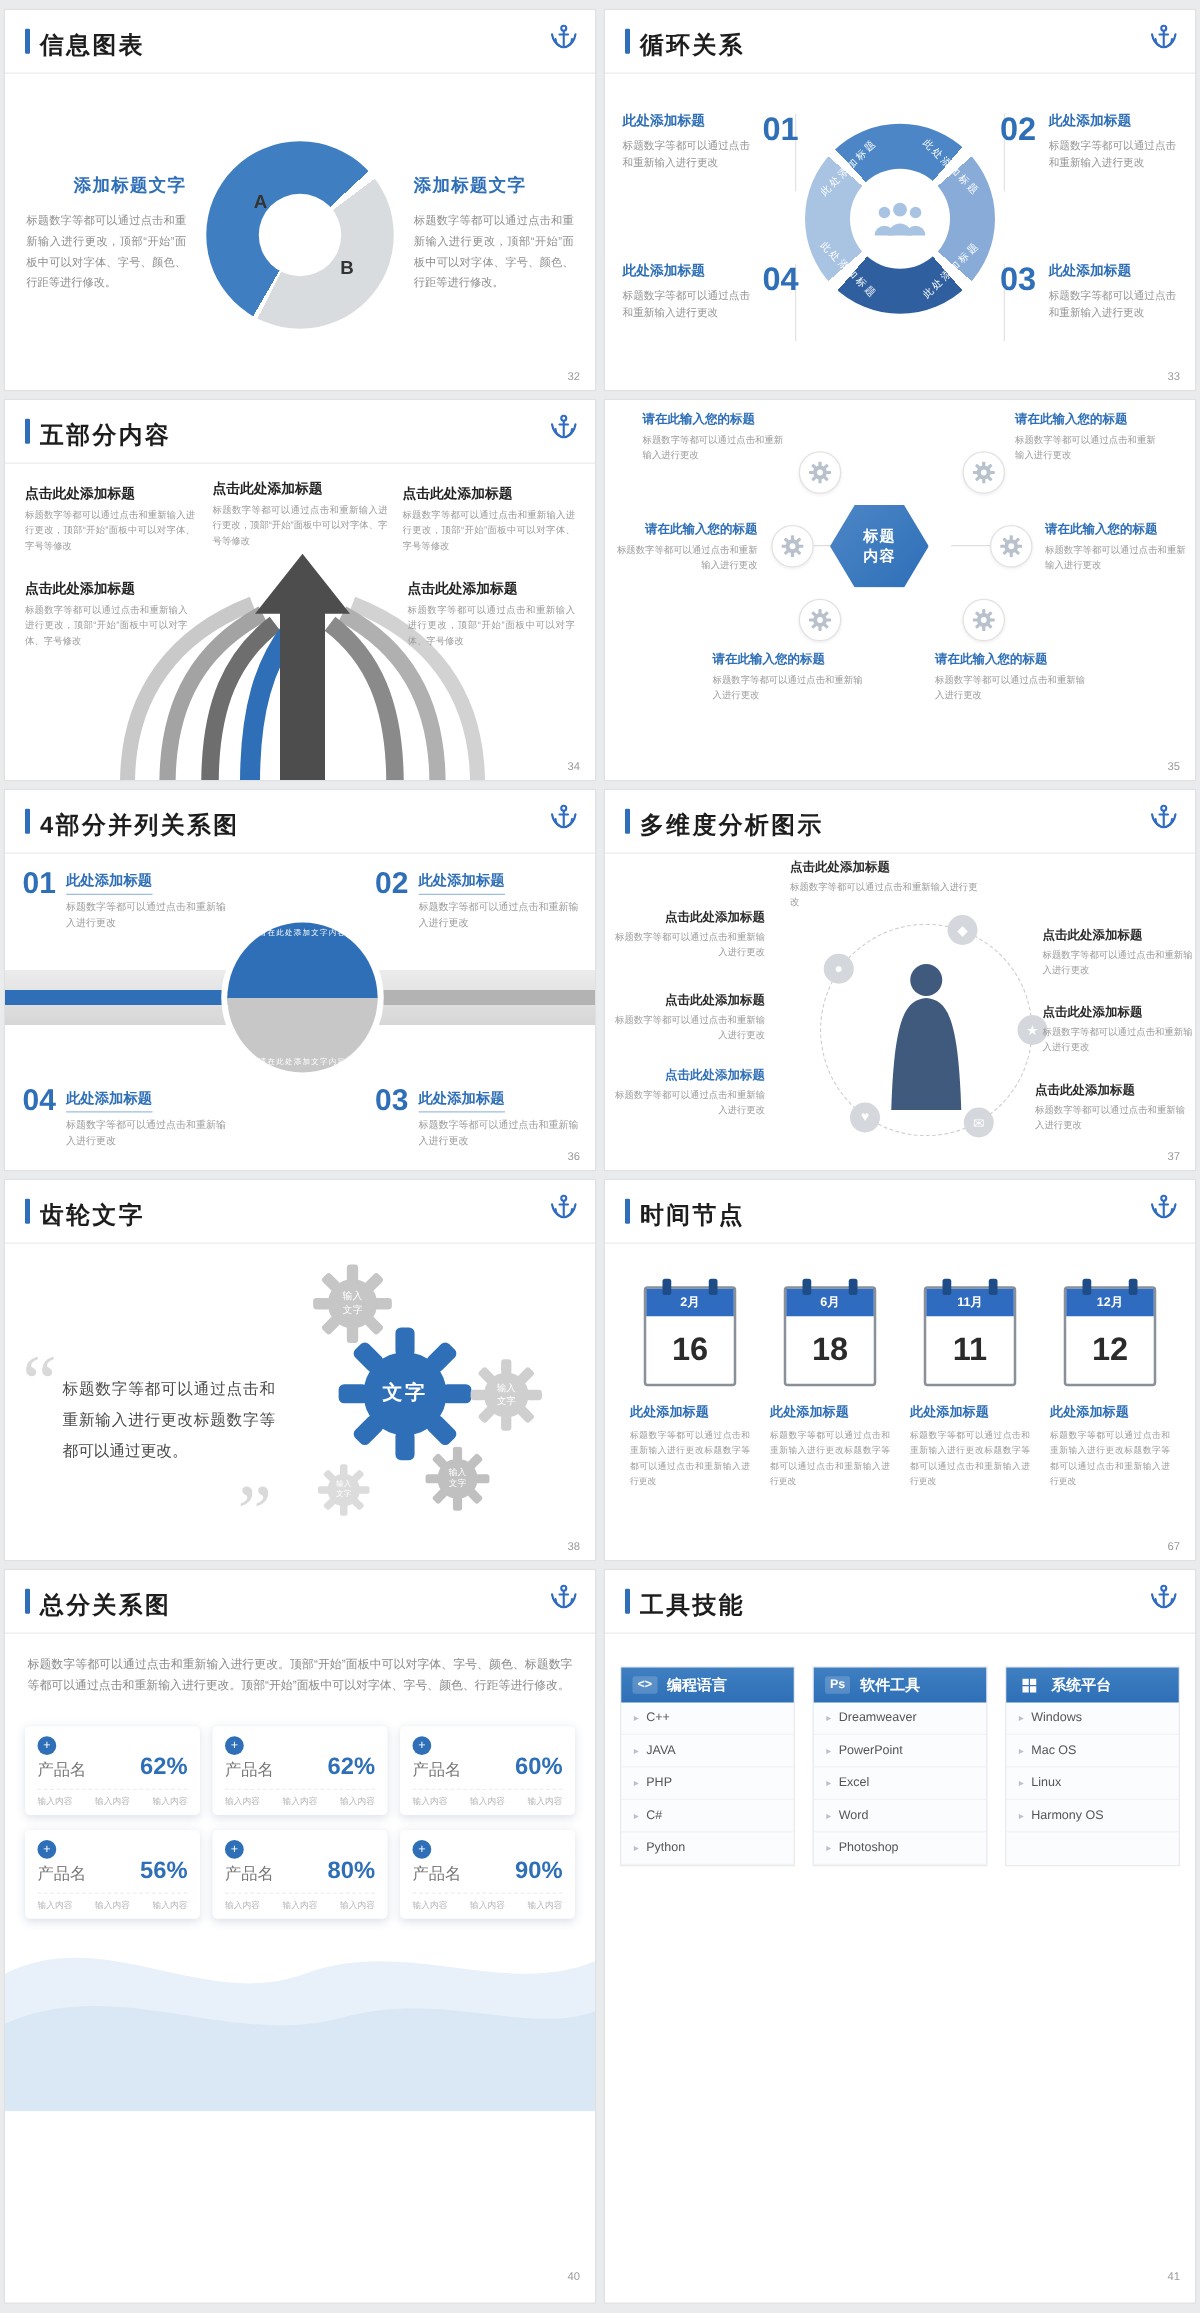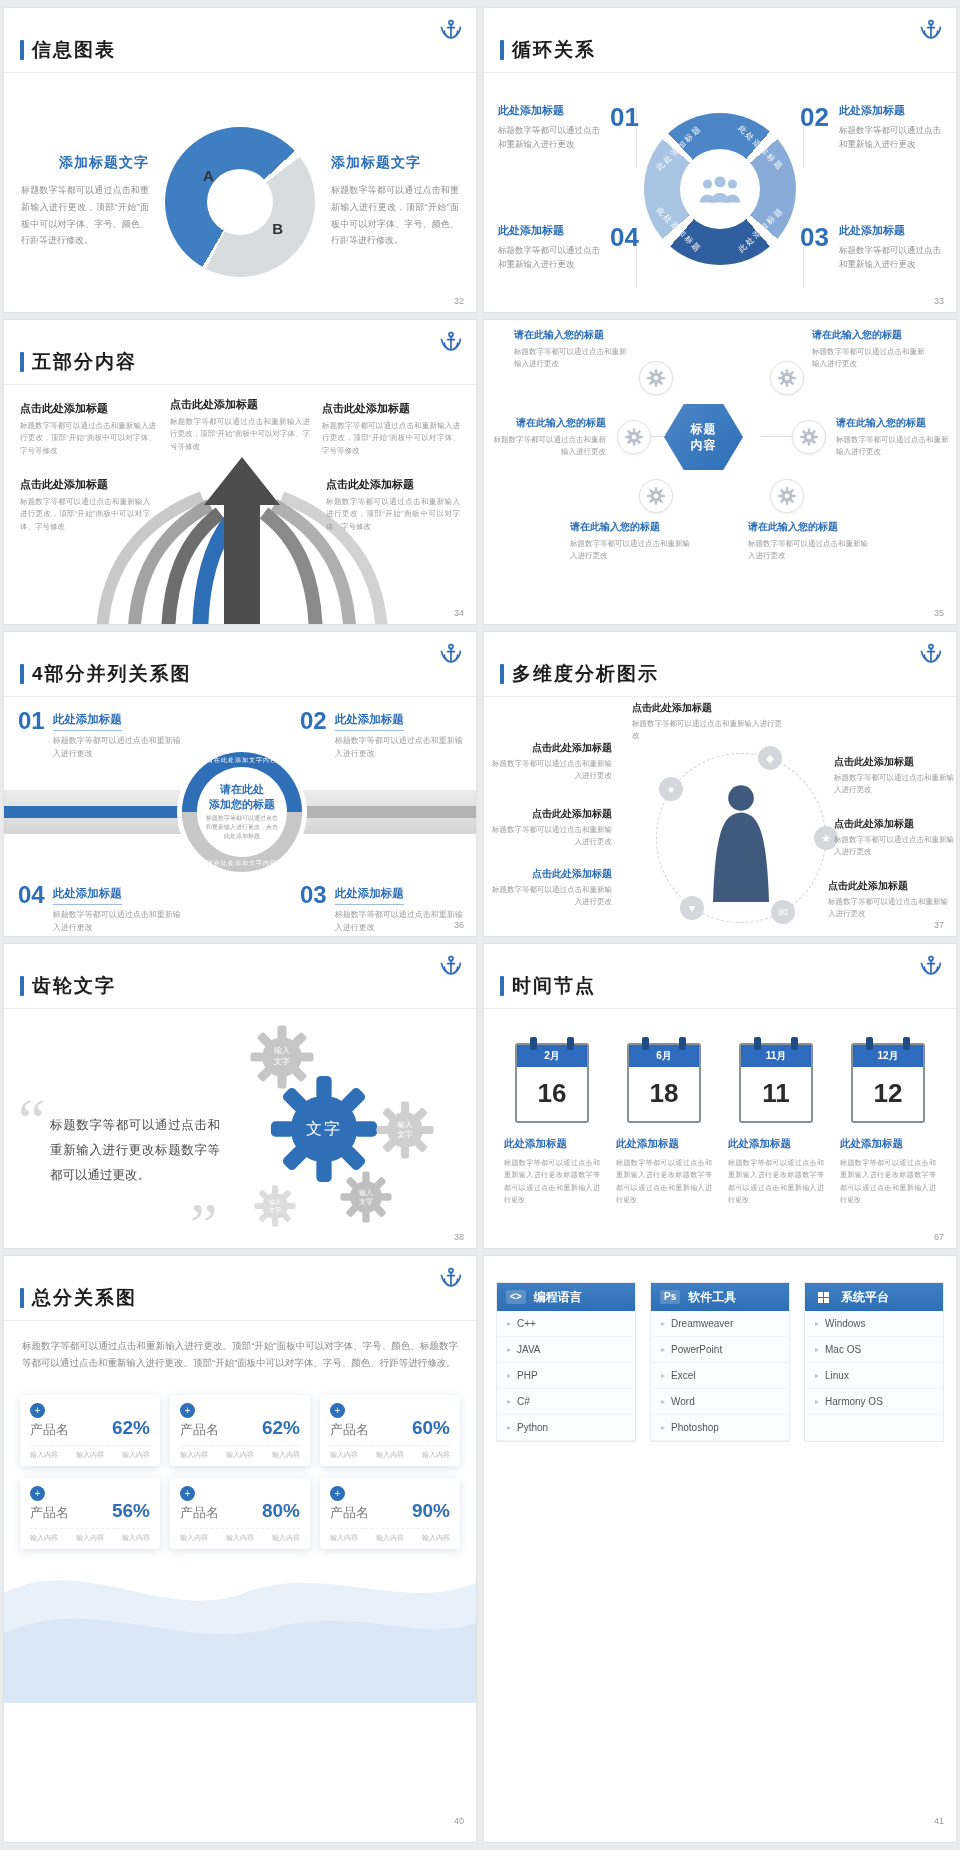--- a/index.html
+++ b/index.html
@@ -2,21 +2,21 @@
 <html><head>
 <meta charset="utf-8">
 <style>
   *{box-sizing:border-box;margin:0;padding:0}
   :root{--blue:#2e6fb7;--blue-l:#4c86c6;--blue-pale:#a9c4e2;--gray-t:#8f8f8f}
   body{background:#e9ebed;font-family:"Liberation Sans","DejaVu Sans",sans-serif;color:#333;width:960px}
   .board{width:960px;height:1850px;padding:8px 4px;display:grid;
          grid-template-columns:472px 472px;grid-template-rows:304px 304px 304px 304px 586px;gap:8px}
   .slide{background:#fff;position:relative;overflow:hidden;box-shadow:0 0 0 1px rgba(0,0,0,.04)}
   
-  .s-head{display:flex;align-items:center;padding:29px 16px 9px;border-bottom:1px solid #ececec;position:relative}
+  .s-head{display:flex;align-items:flex-start;padding:15px 16px 9px;border-bottom:1px solid #ececec;position:relative}
   .bar{width:4px;height:20px;background:var(--blue);margin-right:8px;border-radius:1px}
   .s-title{font-size:19px;font-weight:700;color:#1d1d1d;letter-spacing:2px}
   .logo{position:absolute;right:13px;top:10px;width:24px;height:24px;color:#2f6bbf}
   .pagenum{position:absolute;right:12px;bottom:6px;font-size:9px;color:#9b9b9b}
   .sbody{position:relative;height:257px}
   .ta-r{text-align:right}
   
   .s32-body{display:flex;align-items:center;justify-content:center;gap:16px;height:257px;padding:0 14px}
   .s32-col{width:128px}
   .s32-col h3{color:var(--blue);font-size:14px;letter-spacing:1px;margin-bottom:10px}
@@ -110,21 +110,21 @@
   
   .quote-mark{position:absolute;font-family:"Liberation Serif",serif;font-size:62px;color:#d9d9d9;line-height:1}
   .q-open{left:14px;top:80px}.q-close{left:186px;top:184px}
   .s38-quote{position:absolute;left:46px;top:104px;width:170px;font-size:12.5px;color:#4a4a4a;line-height:2;text-align:justify}
   .gear{position:absolute}
   .gear svg{width:100%;height:100%;display:block}
   .gear-label{position:absolute;inset:0;display:flex;align-items:center;justify-content:center;color:#fff;text-align:center;line-height:1.35}
   .gear-label span{width:2.4em}
   .g1{left:246px;top:16px;width:64px;height:64px;color:#c6c6c6}.g1 .gear-label{font-size:8px}
   .g2{left:266px;top:66px;width:108px;height:108px;color:var(--blue)}
-  .g2 .gear-label{font-size:16px;font-weight:400;letter-spacing:2px}.g2 .gear-label span{width:auto}
+  .g2 .gear-label{font-size:16px;font-weight:700;letter-spacing:2px}.g2 .gear-label span{width:auto}
   .g3{left:372px;top:92px;width:58px;height:58px;color:#cfcfcf}.g3 .gear-label{font-size:7.5px}
   .g4{left:336px;top:162px;width:52px;height:52px;color:#c0c0c0}.g4 .gear-label{font-size:7px}
   .g5{left:250px;top:176px;width:42px;height:42px;color:#dcdcdc}.g5 .gear-label{font-size:6px}
   
   .s39-body{display:flex;justify-content:center;gap:16px;padding-top:34px;height:257px}
   .cal-col{width:96px}
   .calendar{width:74px;height:80px;border:2px solid #8a9098;border-radius:3px;margin:0 auto;position:relative;background:#fff}
   .calendar::before,.calendar::after{content:"";position:absolute;top:-8px;width:7px;height:13px;background:#1d4c86;border-radius:2px}
   .calendar::before{left:13px}.calendar::after{right:13px}
   .cal-top{height:22px;background:#2f6bbf;display:flex;align-items:center;justify-content:center;color:#fff;font-size:10px;font-weight:700}
@@ -414,27 +414,20 @@
           <use href="#logo"></use>
         </svg>
     </header>
     <div class="sbody">
       <div class="road"></div>
       <div class="road-blue"></div>
       <div class="road-gray"></div>
       <div class="s36-ring">
         <span class="arc arc-t">请在此处添加文字内容</span>
         <span class="arc arc-b">请在此处添加文字内容</span>
-        <div class="s36-core">
-          <h5>
-            <span style="display:block">请在此处</span>
-            <span style="display:block">添加您的标题</span>
-          </h5>
-          <p>标题数字等都可以通过点击和重新输入进行更改，点击此处添加标题</p>
-        </div>
       </div>
       <div class="s36-item q1">
         <span class="s36-num">01</span>
         <div>
           <h4>此处添加标题</h4>
           <p>标题数字等都可以通过点击和重新输入进行更改</p>
         </div>
       </div>
       <div class="s36-item q2">
         <span class="s36-num">02</span>
@@ -711,20 +704,27 @@
             <span>输入内容</span>
           </div>
         </div>
       </div>
 
     </div>
     <span class="pagenum pagenum-tall">40</span>
   </section>
 
   <section class="slide">
+    <header class="s-head">
+      <span class="bar"></span>
+      <h2 class="s-title">工具技能</h2>
+      <svg class="logo">
+          <use href="#logo"></use>
+        </svg>
+    </header>
     <div class="sbody-tall">
       <div class="s41-cols">
         <div class="skill-col">
           <div class="skill-head">
             <span class="skill-ic">&lt;&gt;</span>
             <span>编程语言</span>
           </div>
           <div class="skill-item">
             <span class="skill-bullet">▸</span>
             <span>C++</span>

